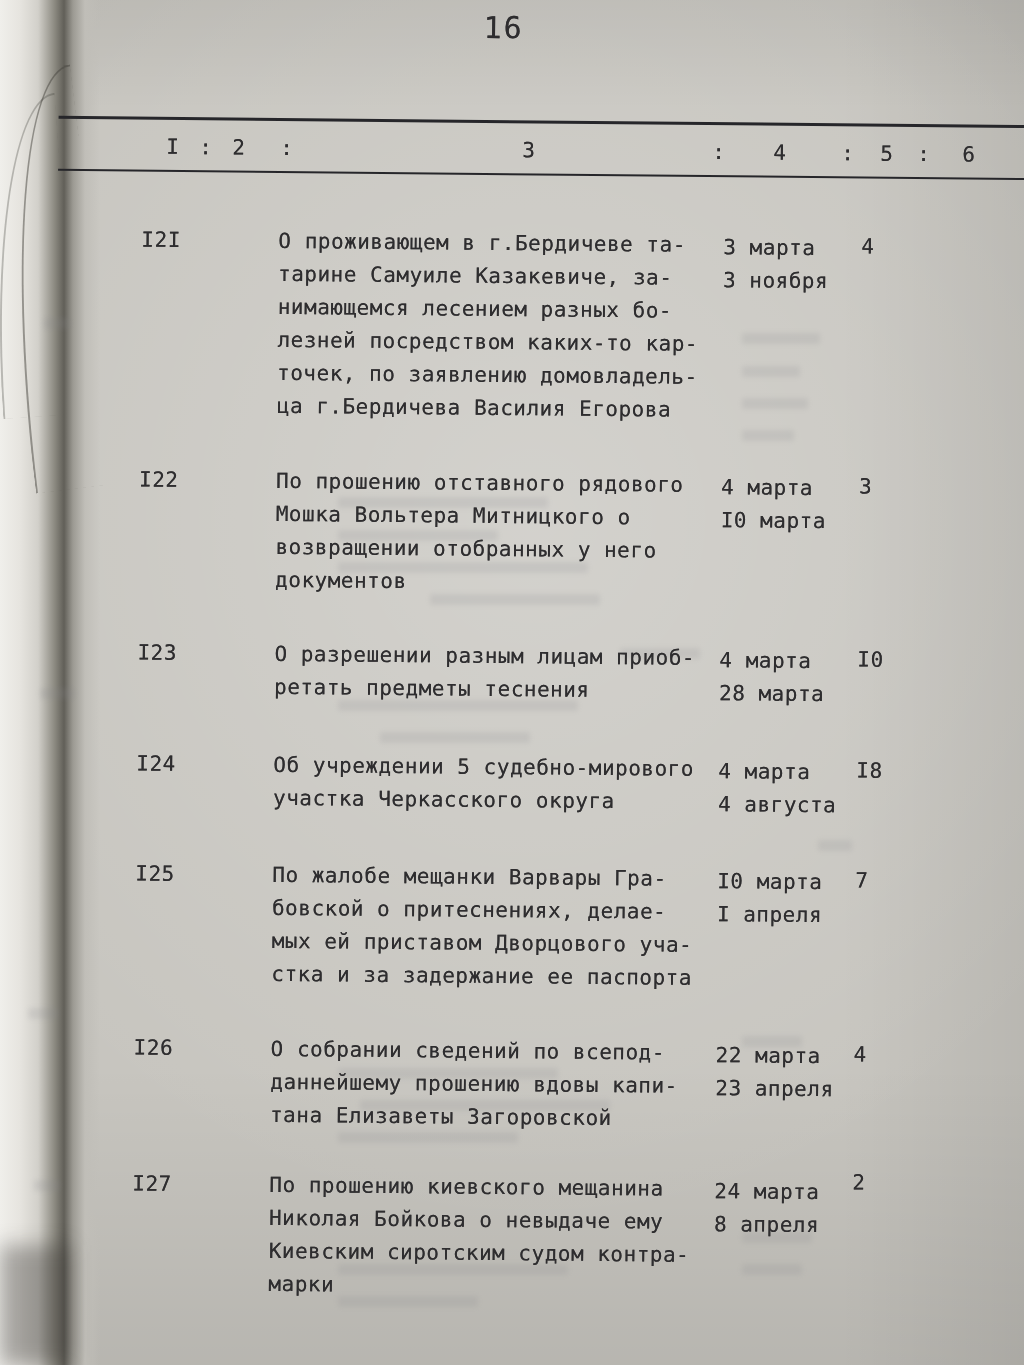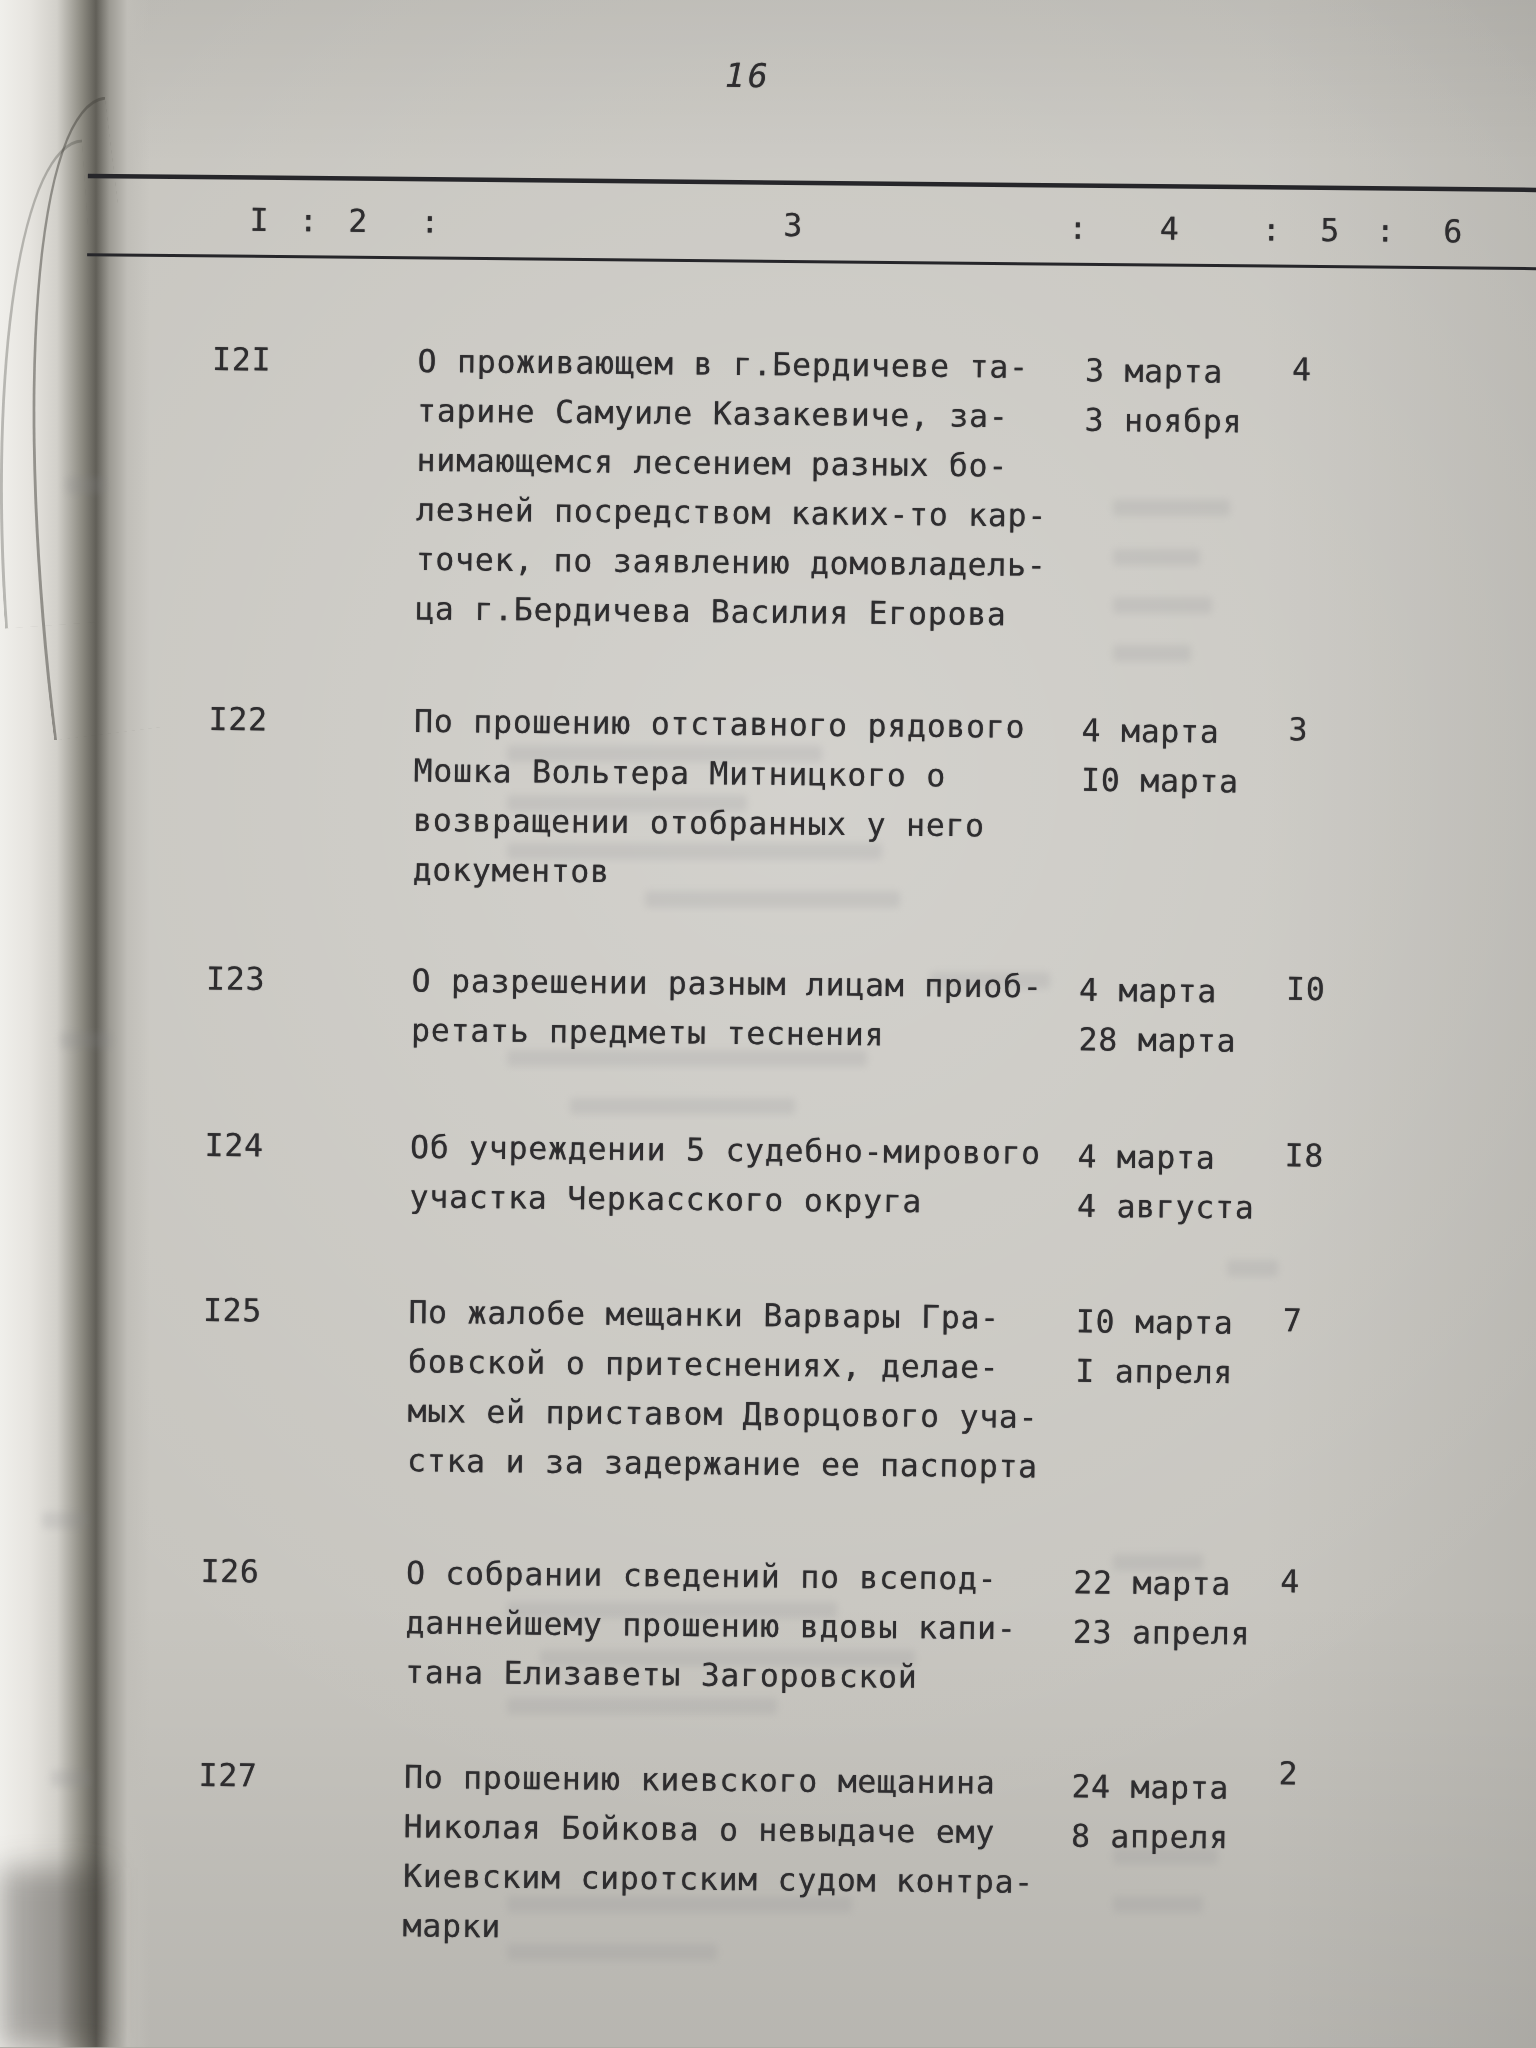--- a/index.html
+++ b/index.html
@@ -52,24 +52,23 @@
     width: 1024px; height: 1365px;
     transform: rotate(0.55deg);
     transform-origin: 180px 180px;
     font-size: 21px;
     line-height: 33px;
     letter-spacing: 0.5px;
     text-shadow: 0 0 0.6px rgba(46,45,47,0.75);
   }
   .page-number {
     position: absolute;
-    left: 482px; top: 32px;
-    font-size: 22px;
+    left: 482px; top: 8px;
+    font-size: 30px;
     letter-spacing: 2px;
-    font-style: italic;
   }
   .rule {
     position: absolute;
     left: 58px;
     width: 976px;
     background: #26262a;
   }
   .rule-top { top: 117px; height: 2.5px; }
   .rule-bottom { top: 170px; height: 2px; }
   .header span { position: absolute; top: 131px; }

